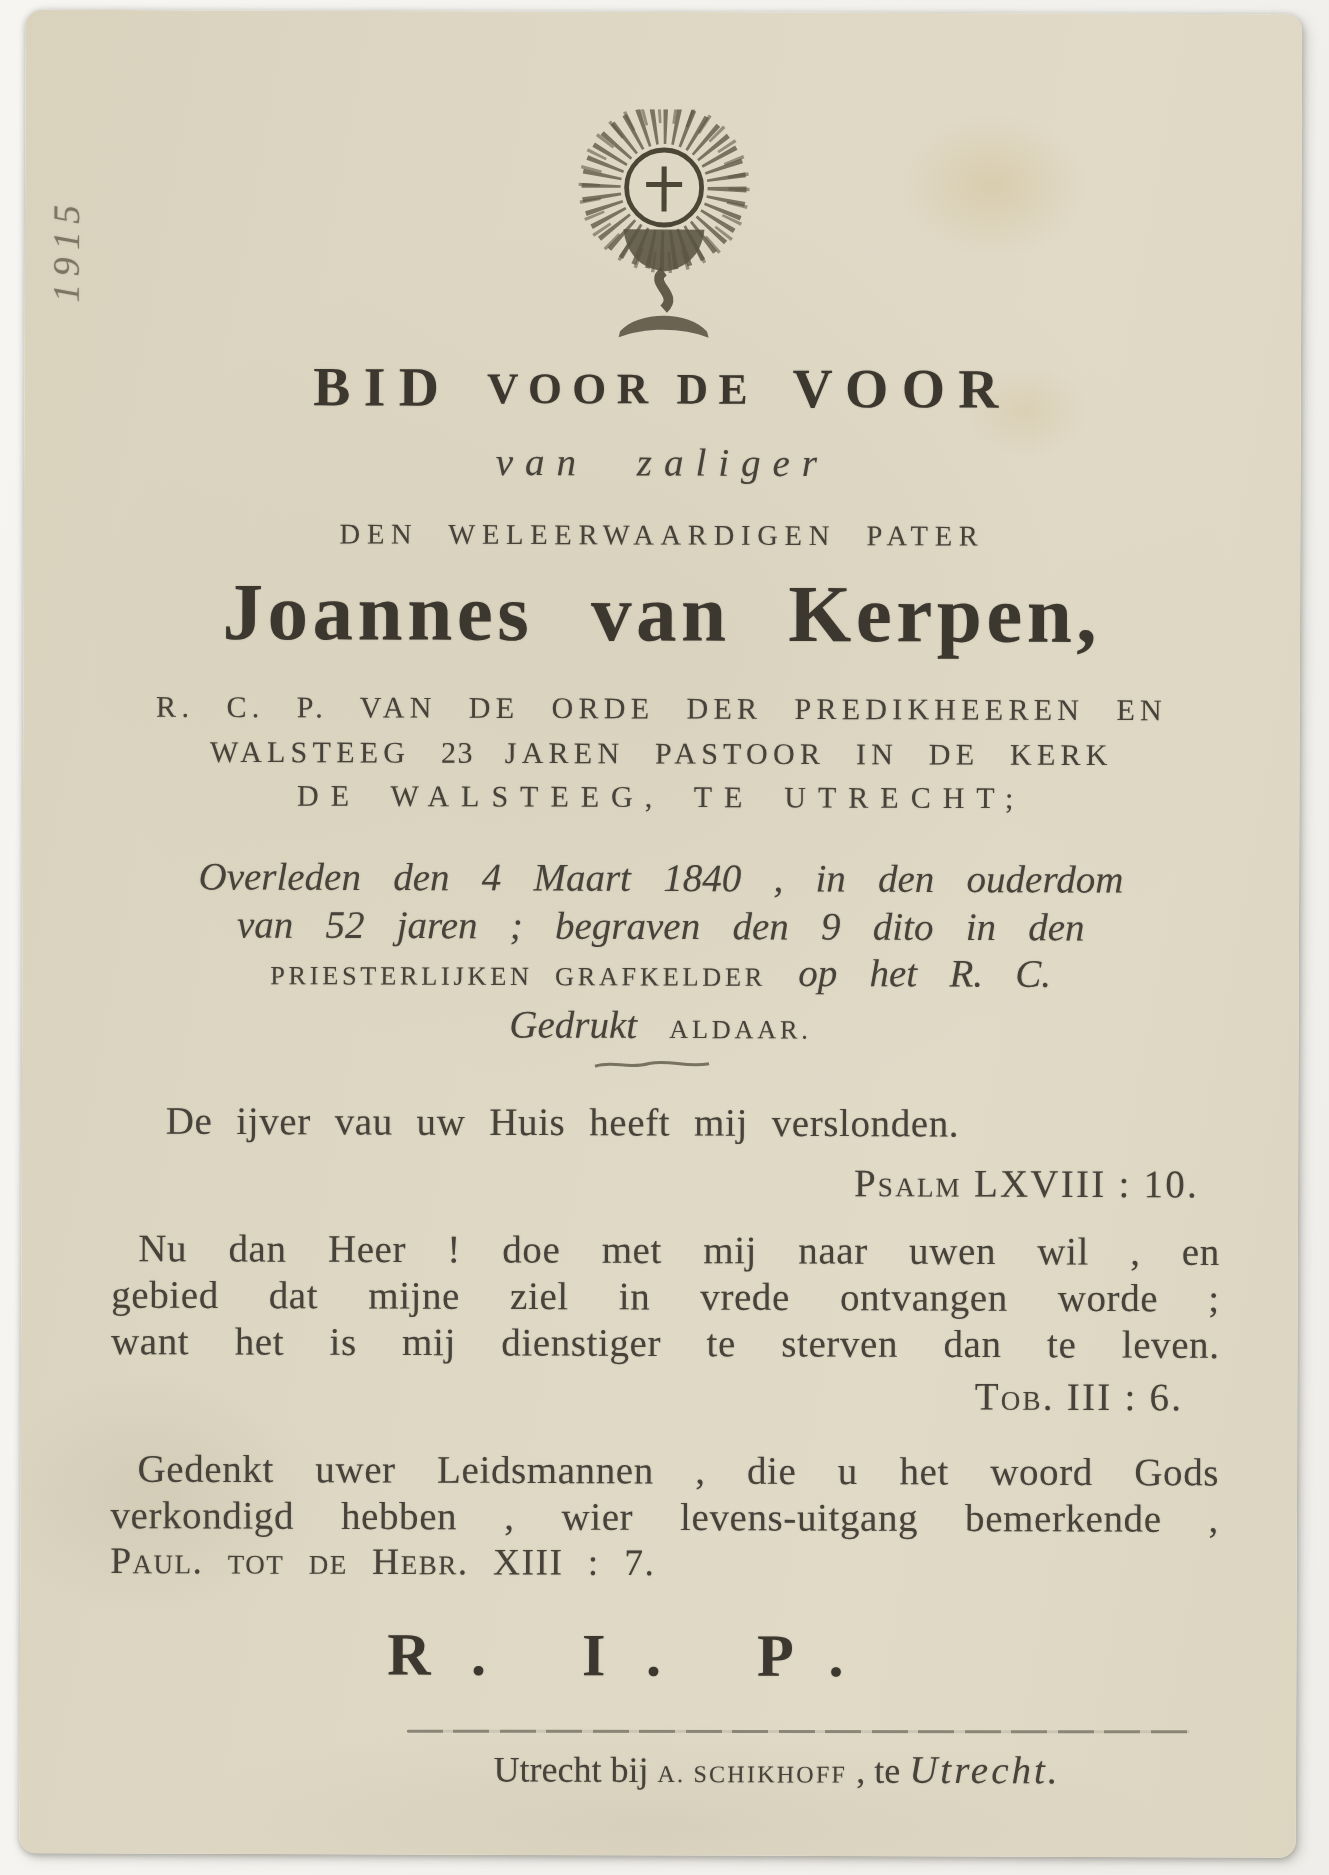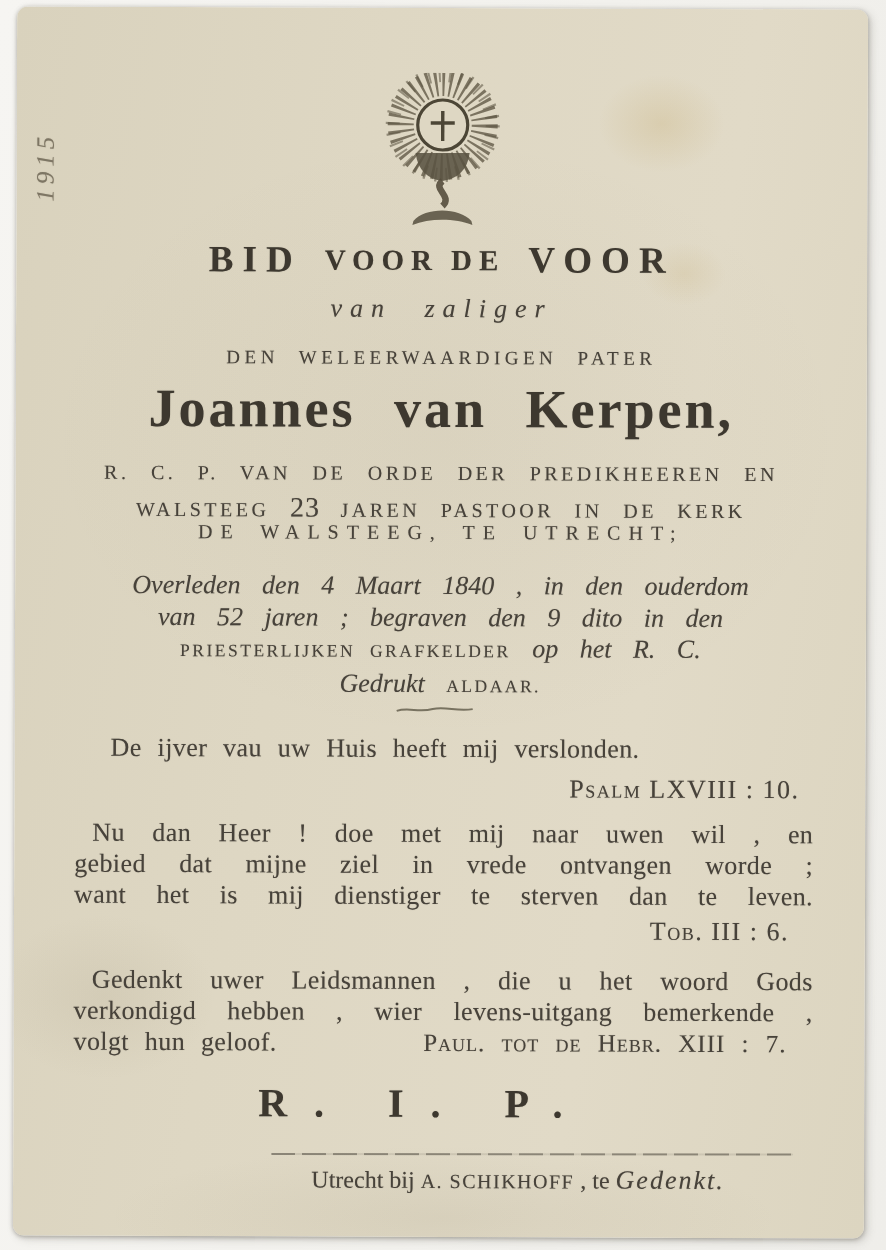--- a/index.html
+++ b/index.html
@@ -47,21 +47,21 @@
   .title-word-small { font-size:29px; letter-spacing:7px; margin:0 6px; vertical-align:2px; }
 
   .subtitle-line { top:286px; font-style:italic; font-size:26px; letter-spacing:8px; word-spacing:18px; }
 
   .honorific-line { top:339px; font-size:19px; letter-spacing:4.5px; word-spacing:11px; }
 
   .name-line { top:370px; font-size:54px; font-weight:bold; letter-spacing:3px; word-spacing:22px; }
 
   .pos-line1 { top:454px; font-size:20px; letter-spacing:3.5px; word-spacing:13px; }
   .pos-line2 { top:484px; font-size:20px; letter-spacing:3.5px; word-spacing:12px; }
-  .pos-num   { font-size:28px; letter-spacing:1px; }
+  .pos-num   { font-size:20px; letter-spacing:1px; }
   .pos-line3 { top:513px; font-size:20px; letter-spacing:8px; word-spacing:7px; }
 
   .obit-block { position:absolute; top:562px; left:0; right:0; text-align:center;
     font-style:italic; font-size:26px; line-height:31.5px; word-spacing:15px; white-space:nowrap; }
   .caps-sm { font-style:normal; font-size:17.5px; letter-spacing:2.5px; word-spacing:8px; }
 
   .squiggle { position:absolute; top:697px; left:380px; width:80px; height:10px; }
 
   .quote { position:absolute; left:60px; right:52px; font-size:26px; line-height:31px;
     word-spacing:9px; letter-spacing:0.4px; text-align:left; }
@@ -78,21 +78,21 @@
   .q3-row { display:flex; justify-content:space-between; padding-right:26px; }
   .q3-source { font-variant:small-caps; font-size:25px; letter-spacing:1px; }
 
   .rip-line { top:1072px; font-size:40px; font-weight:bold; letter-spacing:27px; padding-right:30px; }
 
   .imprint-rule { position:absolute; top:1145px; left:258px; width:522px; height:2px;
     background:repeating-linear-gradient(90deg, rgba(70,65,55,.55) 0 24px, rgba(70,65,55,.12) 24px 31px);
     transform:rotate(-0.15deg); border-radius:2px; }
   .imprint-line { position:absolute; top:1157px; left:210px; width:590px; text-align:center;
     font-size:24px; white-space:nowrap; }
-  .imprint-printer { font-size:20px; letter-spacing:1.5px; }
+  .imprint-printer { font-size:16px; letter-spacing:1.5px; }
   .imprint-city { font-style:italic; font-size:26px; letter-spacing:2px; }
 </style>
 </head>
 <body>
 
 <div class="scan">
   <div class="card">
 
     <div class="handwriting">1915</div>
 
@@ -147,27 +147,26 @@
       <div class="jline first">Nu dan Heer ! doe met mij naar uwen wil , en</div>
       <div class="jline">gebied dat mijne ziel in vrede ontvangen worde ;</div>
       <div class="jline">want het is mij dienstiger te sterven dan te leven.</div>
     </div>
     <div class="q2-source ink">Tob. III : 6.</div>
 
     <div class="quote quote3 ink">
       <div class="jline first">Gedenkt uwer Leidsmannen , die u het woord Gods</div>
       <div class="jline">verkondigd hebben , wier levens-uitgang bemerkende ,</div>
       <div class="q3-row">
-        <span>volgt hun geloof.</span>
         <span class="q3-source">Paul. tot de Hebr. XIII : 7.</span>
       </div>
     </div>
 
     <div class="line rip-line ink dark">R. I. P.</div>
 
     <div class="imprint-rule"></div>
 
     <div class="imprint-line ink">
-      <span>Utrecht bij </span><span class="imprint-printer">A. SCHIKHOFF</span><span> , te </span><span class="imprint-city">Gedenkt.</span>
+      <span>Utrecht bij </span><span class="imprint-printer">A. SCHIKHOFF</span><span> , te </span><span class="imprint-city">Utrecht.</span>
     </div>
 
   </div>
 </div>
 
 </body></html>

